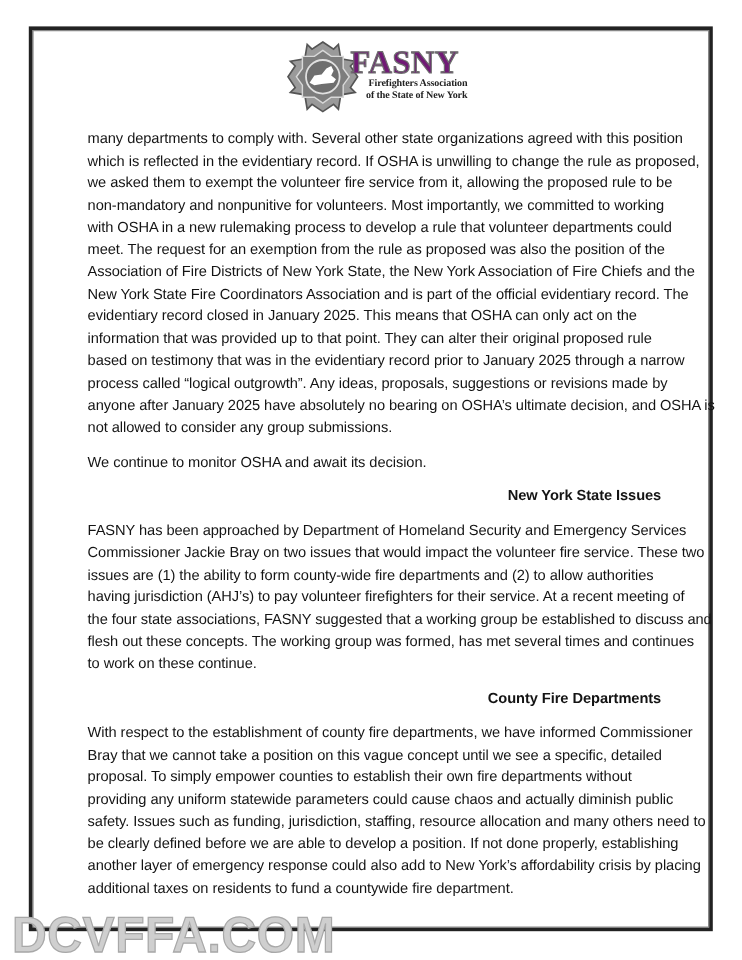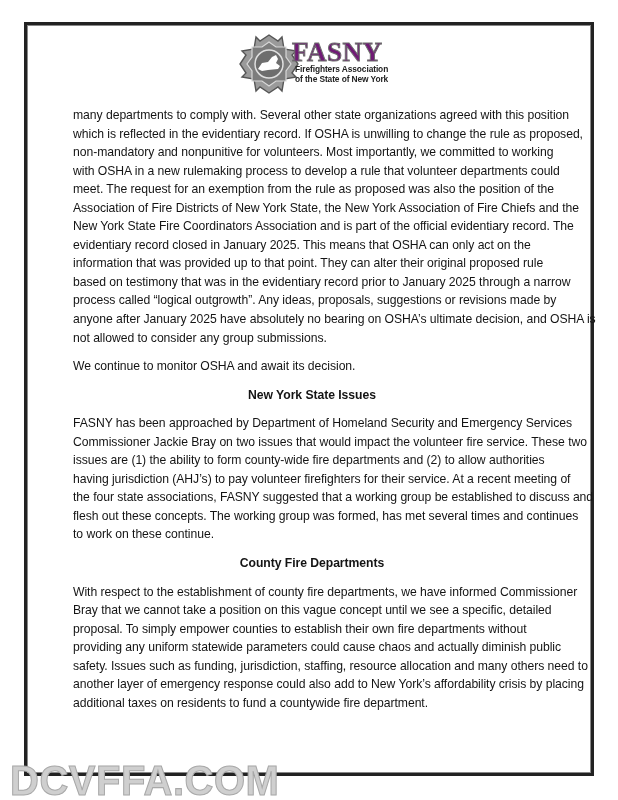--- a/index.html
+++ b/index.html
@@ -11,40 +11,41 @@
   }
   .page-frame {
     position: absolute; left: 24px; top: 22px; width: 564px; height: 748px;
     border: 3px solid #222;
     box-shadow: inset 1px 1px 0 #888, inset -1px -1px 0 #888;
   }
   .logo {
     position: absolute; left: 238px; top: 31px; width: 170px; height: 66px;
   }
   .logo-text-block {
-    position: absolute; left: 57px; top: 34px;
-    font-family: Liberation Sans, sans-serif; font-weight: bold;
+    position: absolute; left: 67px; top: 34px;
+    font-family: Liberation Serif, serif; font-weight: bold;
     font-size: 8.4px; line-height: 9.5px; color: #222; letter-spacing: -0.1px;
     white-space: nowrap;
+    text-align: right;
   }
   .logo-word {
     position: absolute; left: 54px; top: 8px;
     font-family: "Liberation Serif", serif; font-weight: bold;
     font-size: 27px; line-height: 27px; color: #701a75; letter-spacing: 0.5px;
     -webkit-text-stroke: 1px #6e6e6e;
   }
   .content {
     position: absolute; left: 73px; top: 106px; width: 478px;
     font-size: 12.2px; line-height: 18.55px; letter-spacing: -0.05px;
   }
   .para { margin: 0; white-space: nowrap; }
   .para .ln { display: block; }
   .gap { height: 10px; }
   .heading {
-    text-align: center; font-weight: bold; margin: 0; white-space: nowrap;
+    text-align: right; font-weight: bold; margin: 0; white-space: nowrap;
   }
   .watermark {
     position: absolute; left: 10px; top: 760px;
     font-family: "Liberation Sans", sans-serif; font-weight: bold;
     font-size: 40px; line-height: 40px; letter-spacing: 0.5px;
     color: #cfcfcf; -webkit-text-stroke: 1px #a8a8a8;
     transform: scaleY(1.05);
   }
 </style>
 </head>
@@ -63,20 +64,21 @@
   <div class="logo-text-block">
     <div>Firefighters Association</div>
     <div>of the State of New York</div>
   </div>
 </div>
 
 <div class="content">
   <p class="para">
     <span class="ln">many departments to comply with. Several other state organizations agreed with this position</span>
     <span class="ln">which is reflected in the evidentiary record. If OSHA is unwilling to change the rule as proposed,</span>
+    <span class="ln">we asked them to exempt the volunteer fire service from it, allowing the proposed rule to be</span>
     <span class="ln">non-mandatory and nonpunitive for volunteers. Most importantly, we committed to working</span>
     <span class="ln">with OSHA in a new rulemaking process to develop a rule that volunteer departments could</span>
     <span class="ln">meet. The request for an exemption from the rule as proposed was also the position of the</span>
     <span class="ln">Association of Fire Districts of New York State, the New York Association of Fire Chiefs and the</span>
     <span class="ln">New York State Fire Coordinators Association and is part of the official evidentiary record. The</span>
     <span class="ln">evidentiary record closed in January 2025. This means that OSHA can only act on the</span>
     <span class="ln">information that was provided up to that point. They can alter their original proposed rule</span>
     <span class="ln">based on testimony that was in the evidentiary record prior to January 2025 through a narrow</span>
     <span class="ln">process called “logical outgrowth”. Any ideas, proposals, suggestions or revisions made by</span>
     <span class="ln">anyone after January 2025 have absolutely no bearing on OSHA’s ultimate decision, and OSHA is</span>
@@ -98,18 +100,19 @@
   </p>
   <div class="gap"></div>
   <p class="heading">County Fire Departments</p>
   <div class="gap"></div>
   <p class="para">
     <span class="ln">With respect to the establishment of county fire departments, we have informed Commissioner</span>
     <span class="ln">Bray that we cannot take a position on this vague concept until we see a specific, detailed</span>
     <span class="ln">proposal. To simply empower counties to establish their own fire departments without</span>
     <span class="ln">providing any uniform statewide parameters could cause chaos and actually diminish public</span>
     <span class="ln">safety. Issues such as funding, jurisdiction, staffing, resource allocation and many others need to</span>
+    <span class="ln">be clearly defined before we are able to develop a position. If not done properly, establishing</span>
     <span class="ln">another layer of emergency response could also add to New York’s affordability crisis by placing</span>
     <span class="ln">additional taxes on residents to fund a countywide fire department.</span>
   </p>
 </div>
 
 <div class="watermark">DCVFFA.COM</div>
 
 </body></html>

